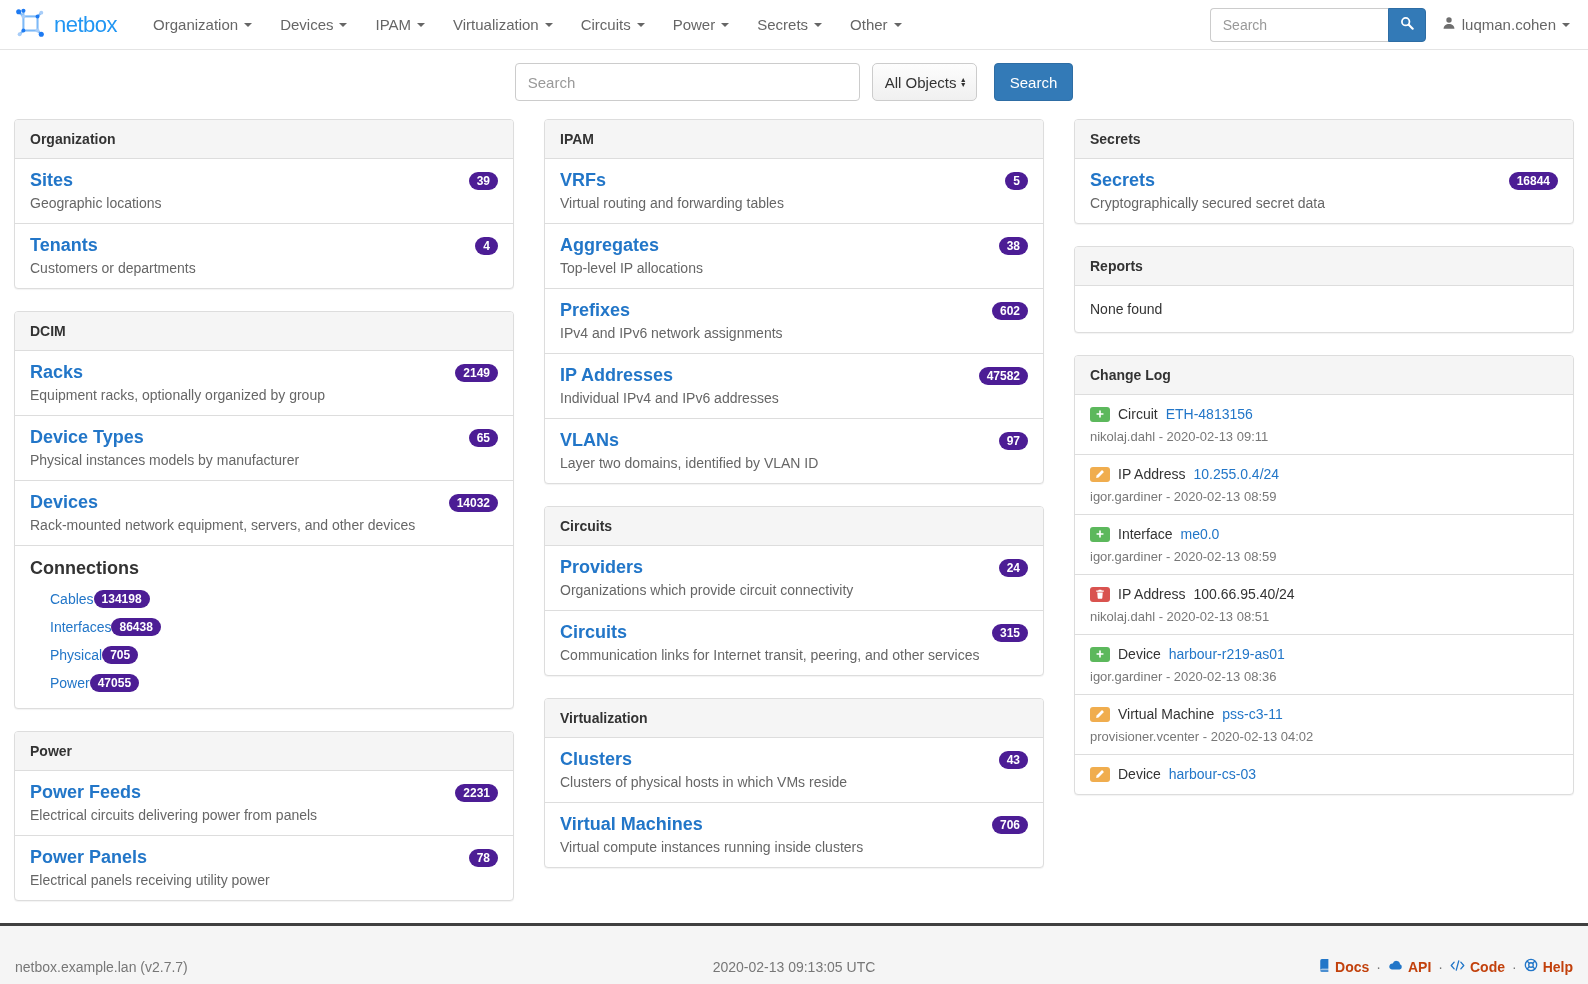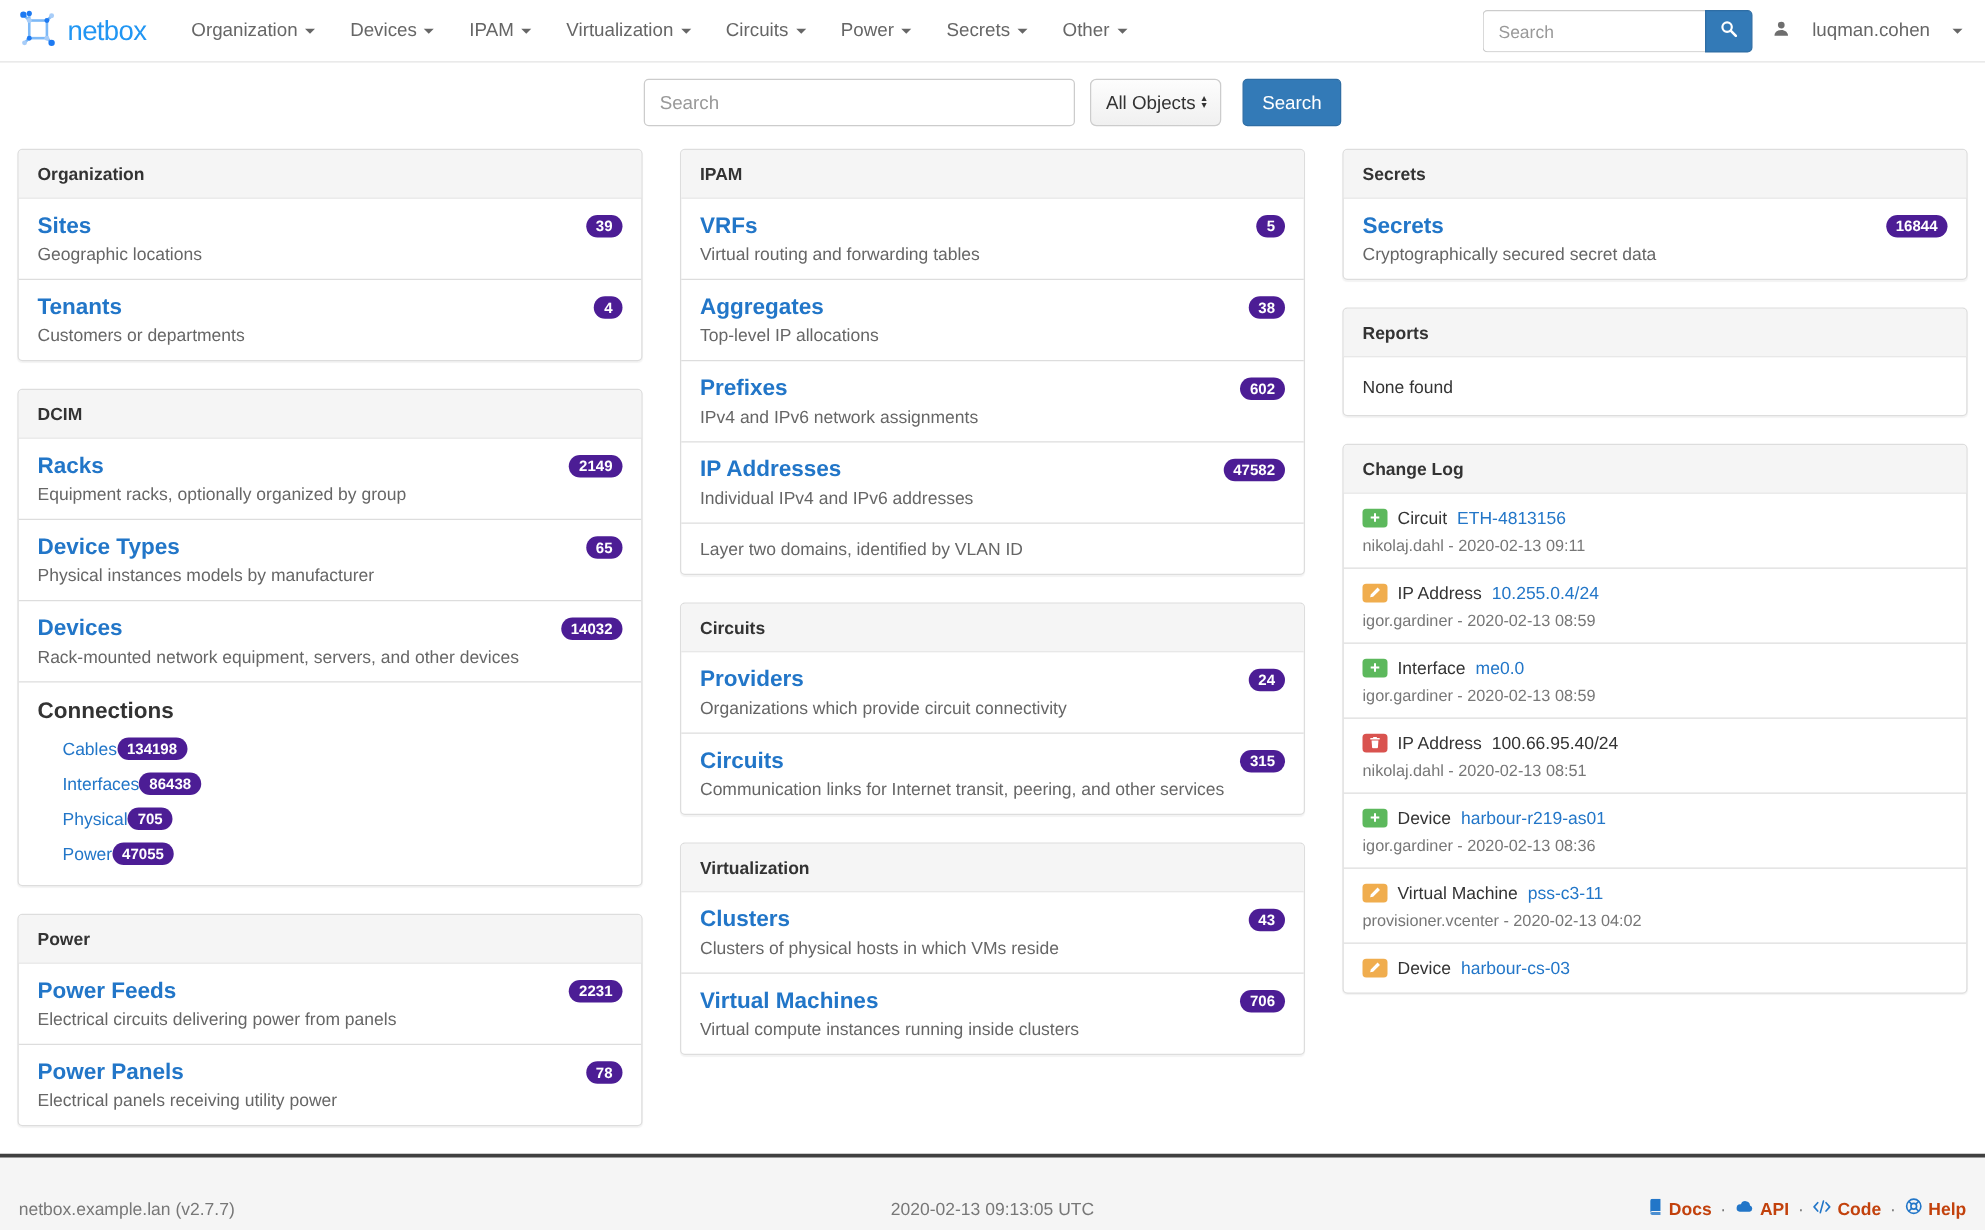--- a/index.html
+++ b/index.html
@@ -42,21 +42,21 @@
   .nav-search input {
     width: 178px; height: 34px; border: 1px solid #ccc; border-right: none;
     border-radius: 4px 0 0 4px; padding: 6px 12px; font-size: 14px; outline: none;
     font-family: "Liberation Sans", sans-serif; color: #333;
   }
   .nav-search input::placeholder { color: #999; }
   .nav-search button {
     width: 38px; height: 34px; background: #337ab7; border: 1px solid #2e6da4;
     border-radius: 0 4px 4px 0; display: flex; align-items: center; justify-content: center; cursor: pointer;
   }
-  .user-menu { display: flex; align-items: center; gap: 18px; color: #666; font-size: 15px; cursor: pointer; padding-right: 4px; }
+  .user-menu { display: flex; align-items: center; gap: 6px; color: #666; font-size: 15px; cursor: pointer; padding-right: 4px; }
 
   
   .quick-search { display: flex; justify-content: center; align-items: center; padding: 13px 0 18px; flex: none; }
   .qs-input {
     width: 345px; height: 38px; border: 1px solid #ccc; border-radius: 4px;
     padding: 6px 12px; font-size: 15px; outline: none; color: #333;
     font-family: "Liberation Sans", sans-serif;
   }
   .qs-input::placeholder { color: #999; }
   .qs-select {
@@ -350,20 +350,24 @@
           <div class="item-desc">IPv4 and IPv6 network assignments</div>
         </div>
         <div class="list-item">
           <div class="item-head">
             <a class="item-link">IP Addresses</a>
             <span class="badge">47582</span>
           </div>
           <div class="item-desc">Individual IPv4 and IPv6 addresses</div>
         </div>
         <div class="list-item">
+          <div class="item-head">
+            <a class="item-link">VLANs</a>
+            <span class="badge">97</span>
+          </div>
           <div class="item-desc">Layer two domains, identified by VLAN ID</div>
         </div>
       </section>
 
       <section class="panel">
         <header class="panel-heading">Circuits</header>
         <div class="list-item">
           <div class="item-head">
             <a class="item-link">Providers</a>
             <span class="badge">24</span>

